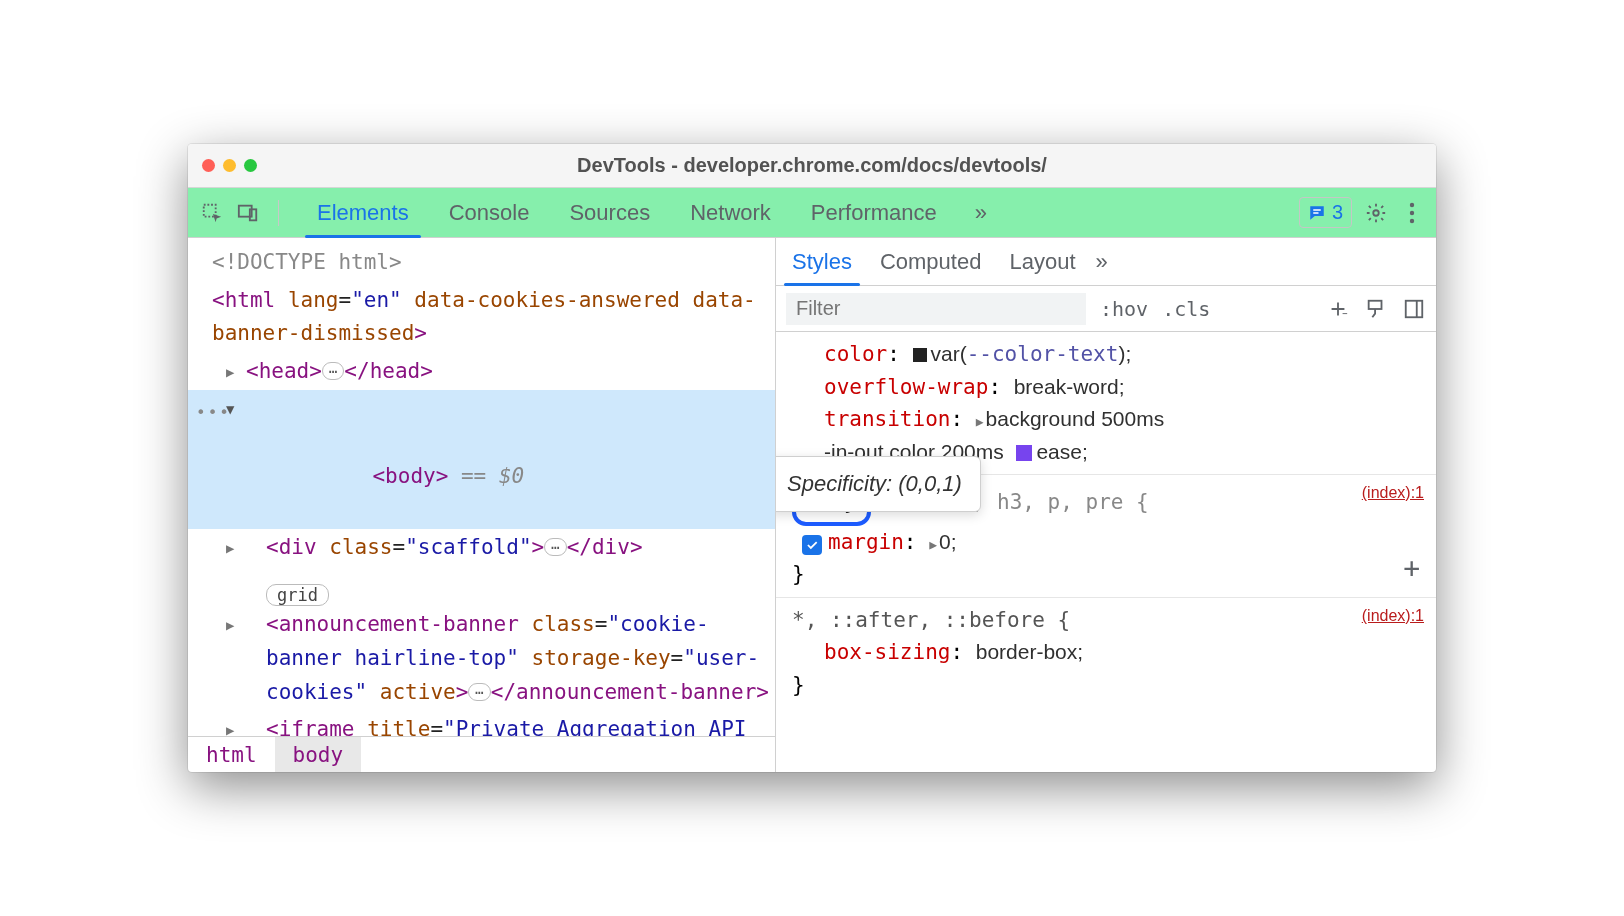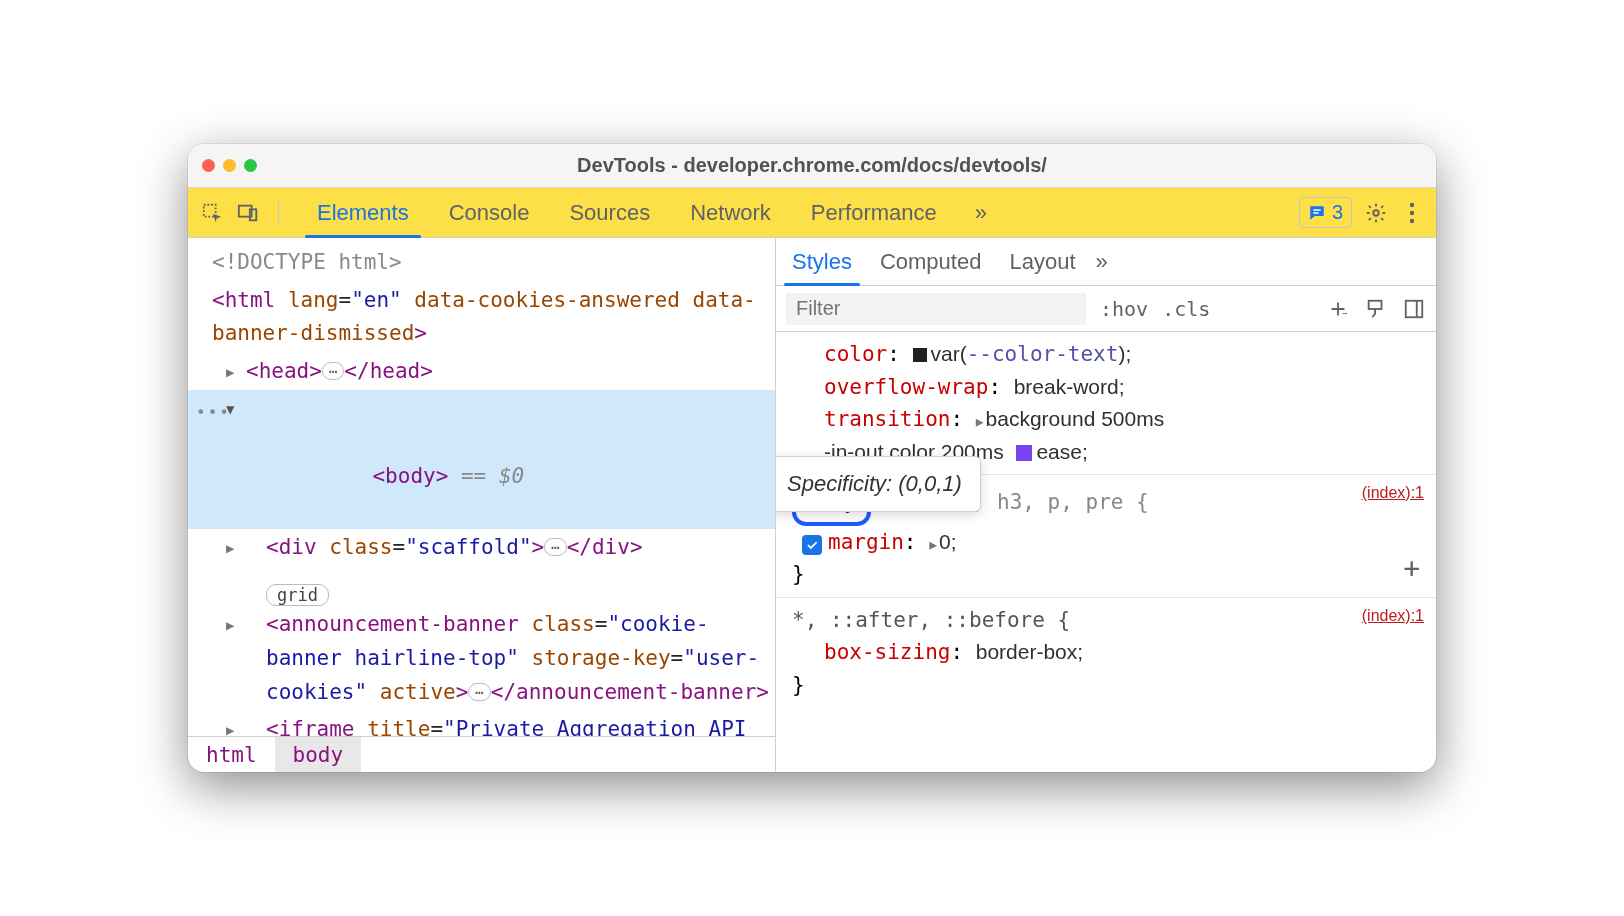--- a/index.html
+++ b/index.html
@@ -9,21 +9,21 @@
   font-family: -apple-system, "Helvetica Neue", Arial, sans-serif;
   display: flex;
   align-items: center;
   justify-content: center;
   padding: 40px;
 }
 .window {
   width: 1248px;
   height: 628px;
   background: #fff;
-  border-radius: 16px;
+  border-radius: 4px;
   box-shadow: 0 15px 50px rgba(0,0,0,0.45), 0 0 0 1px rgba(0,0,0,0.08);
   overflow: hidden;
   display: flex;
   flex-direction: column;
   position: relative;
 }
 .titlebar {
   height: 44px;
   background: #f5f5f5;
   border-bottom: 1px solid #d6d6d6;
@@ -39,21 +39,21 @@
 .dot { width: 13px; height: 13px; border-radius: 50%; }
 .dot.red { background: #ff5f57; }
 .dot.yellow { background: #febc2e; }
 .dot.green { background: #28c840; }
 .title-text {
   position: absolute; left: 0; right: 0; text-align: center;
   font-size: 20px; font-weight: 600; color: #525252; pointer-events: none;
 }
 .toolbar {
   height: 50px;
-  background: #fde047;
+  background: #86efac;
   border-bottom: 1px solid #d0d0d0;
   display: flex; align-items: center;
   padding: 0 12px;
   gap: 12px;
 }
 .tb-icon {
   width: 24px; height: 24px; display: inline-flex; align-items: center; justify-content: center;
   color: #5f6368; cursor: pointer;
 }
 .tb-divider { width: 1px; height: 26px; background: #c8c8c8; margin: 0 6px; }

